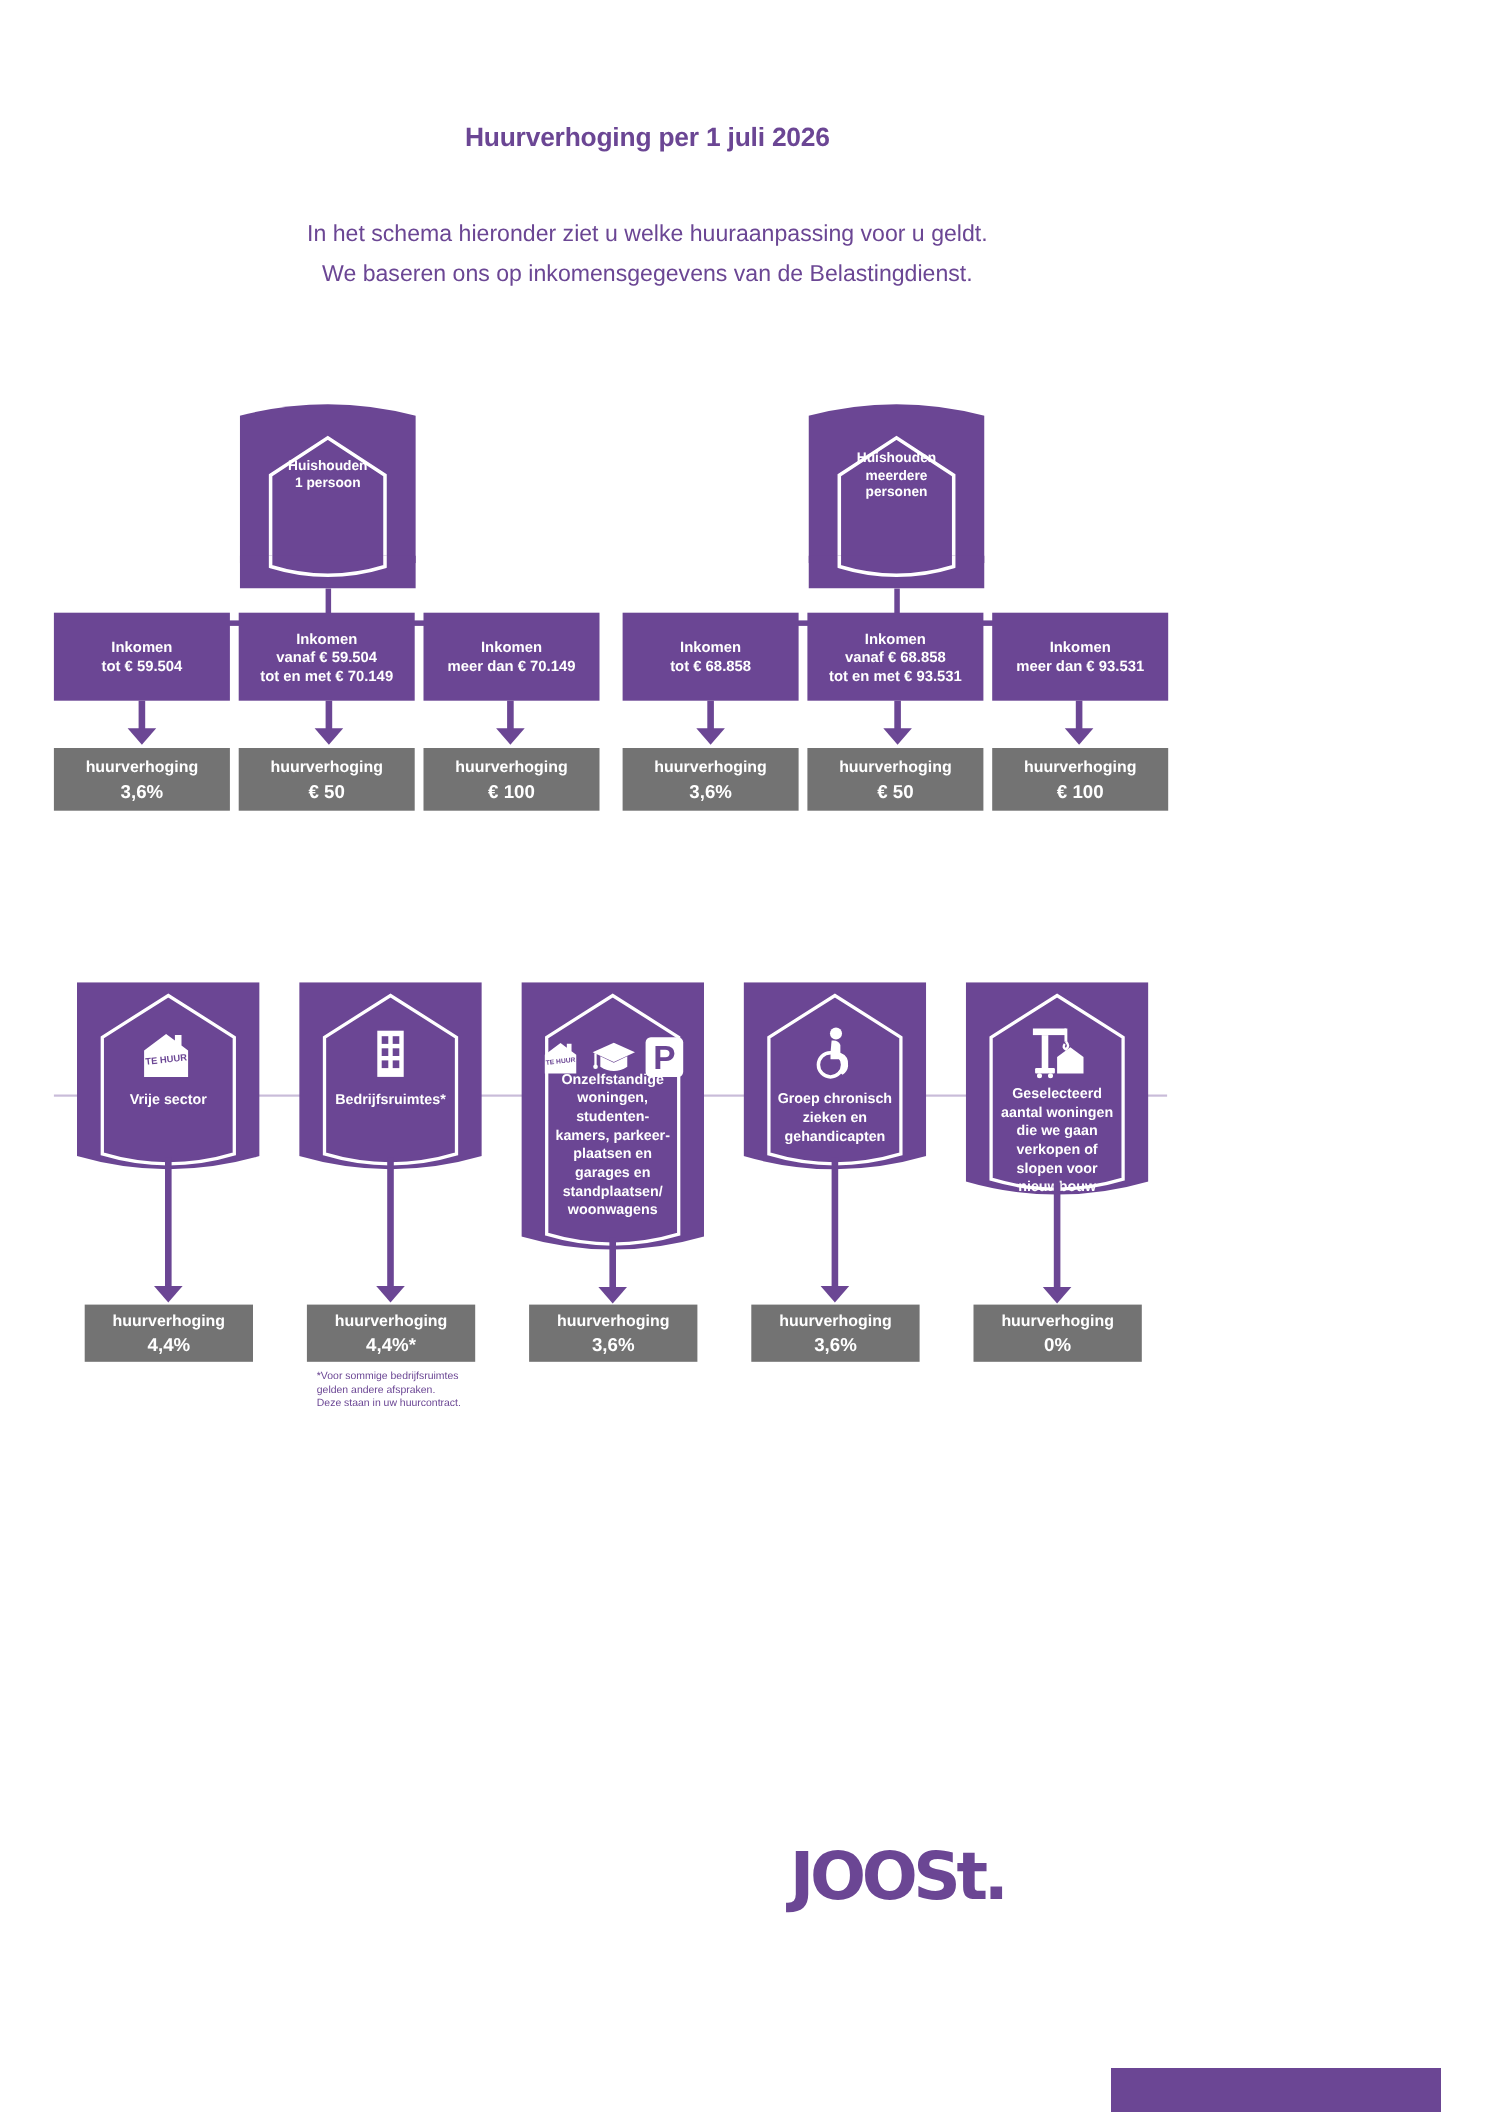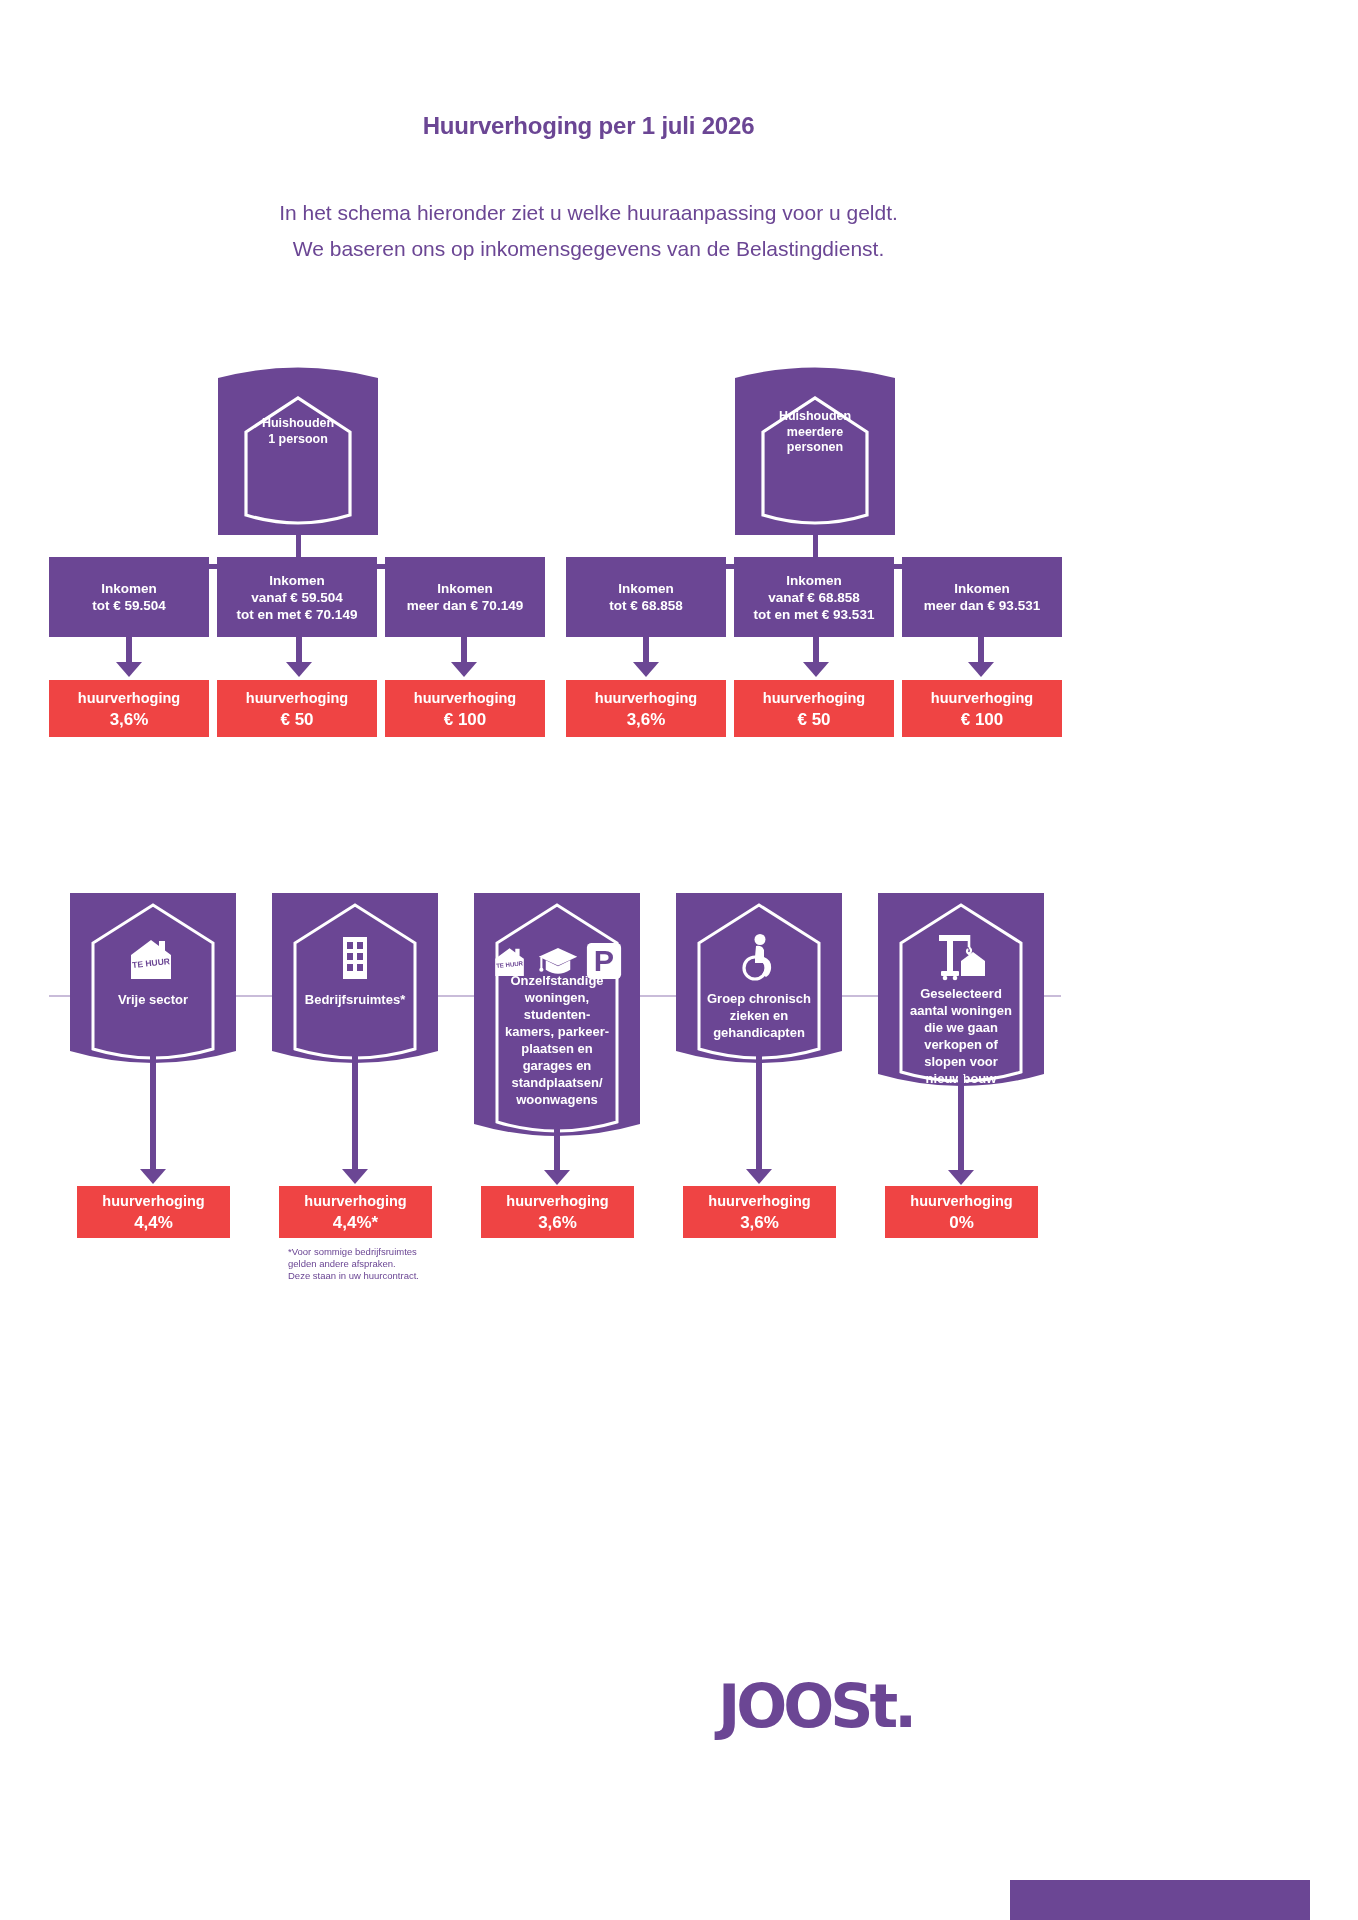--- a/index.html
+++ b/index.html
@@ -45,21 +45,21 @@
     color: #fff;
     display: flex; align-items: center; justify-content: center;
     text-align: center;
     font-size: 13.5px; font-weight: bold; line-height: 17px;
     padding: 4px 6px;
     white-space: pre-line;
   }
   
   .greenbox {
     position: absolute;
-    background: #ef4444;
+    background: #737373;
     color: #fff;
     display: flex; flex-direction: column; align-items: center; justify-content: center;
     text-align: center;
     font-size: 14.5px; font-weight: bold; line-height: 22px;
   }
   .greenbox .big { font-size: 17px; }
 
   
   .arch {
     position: absolute;

